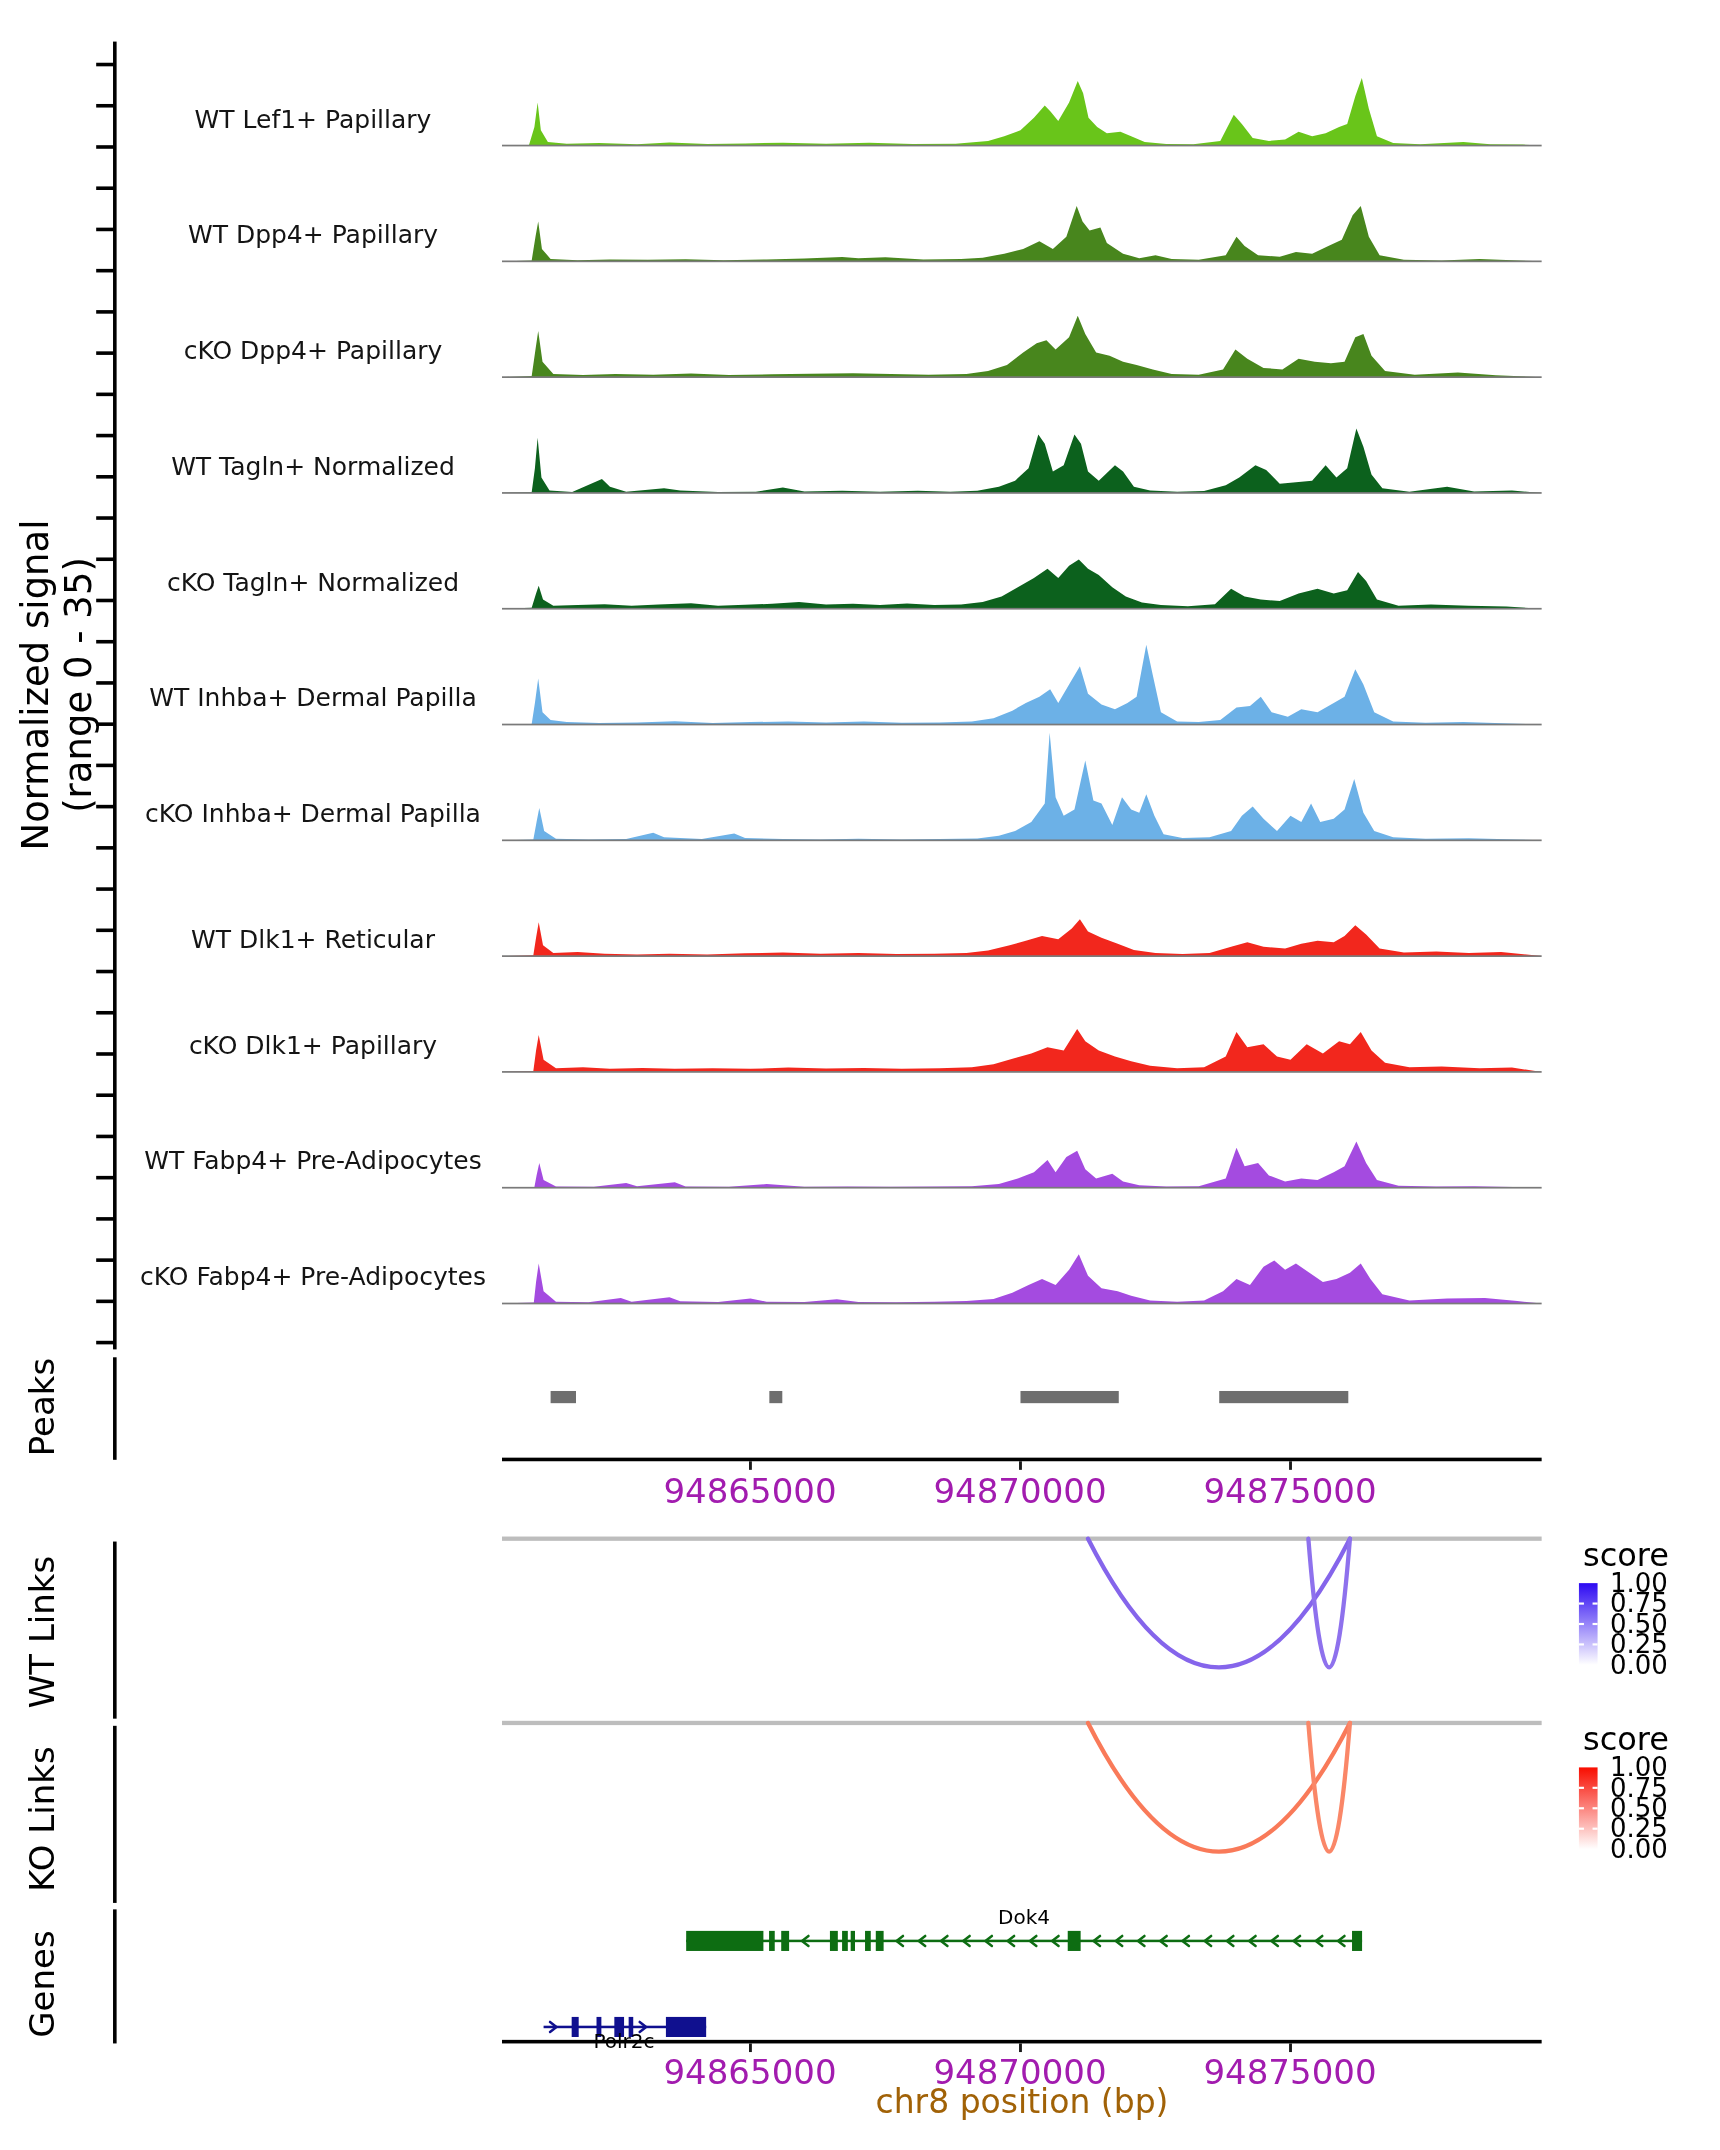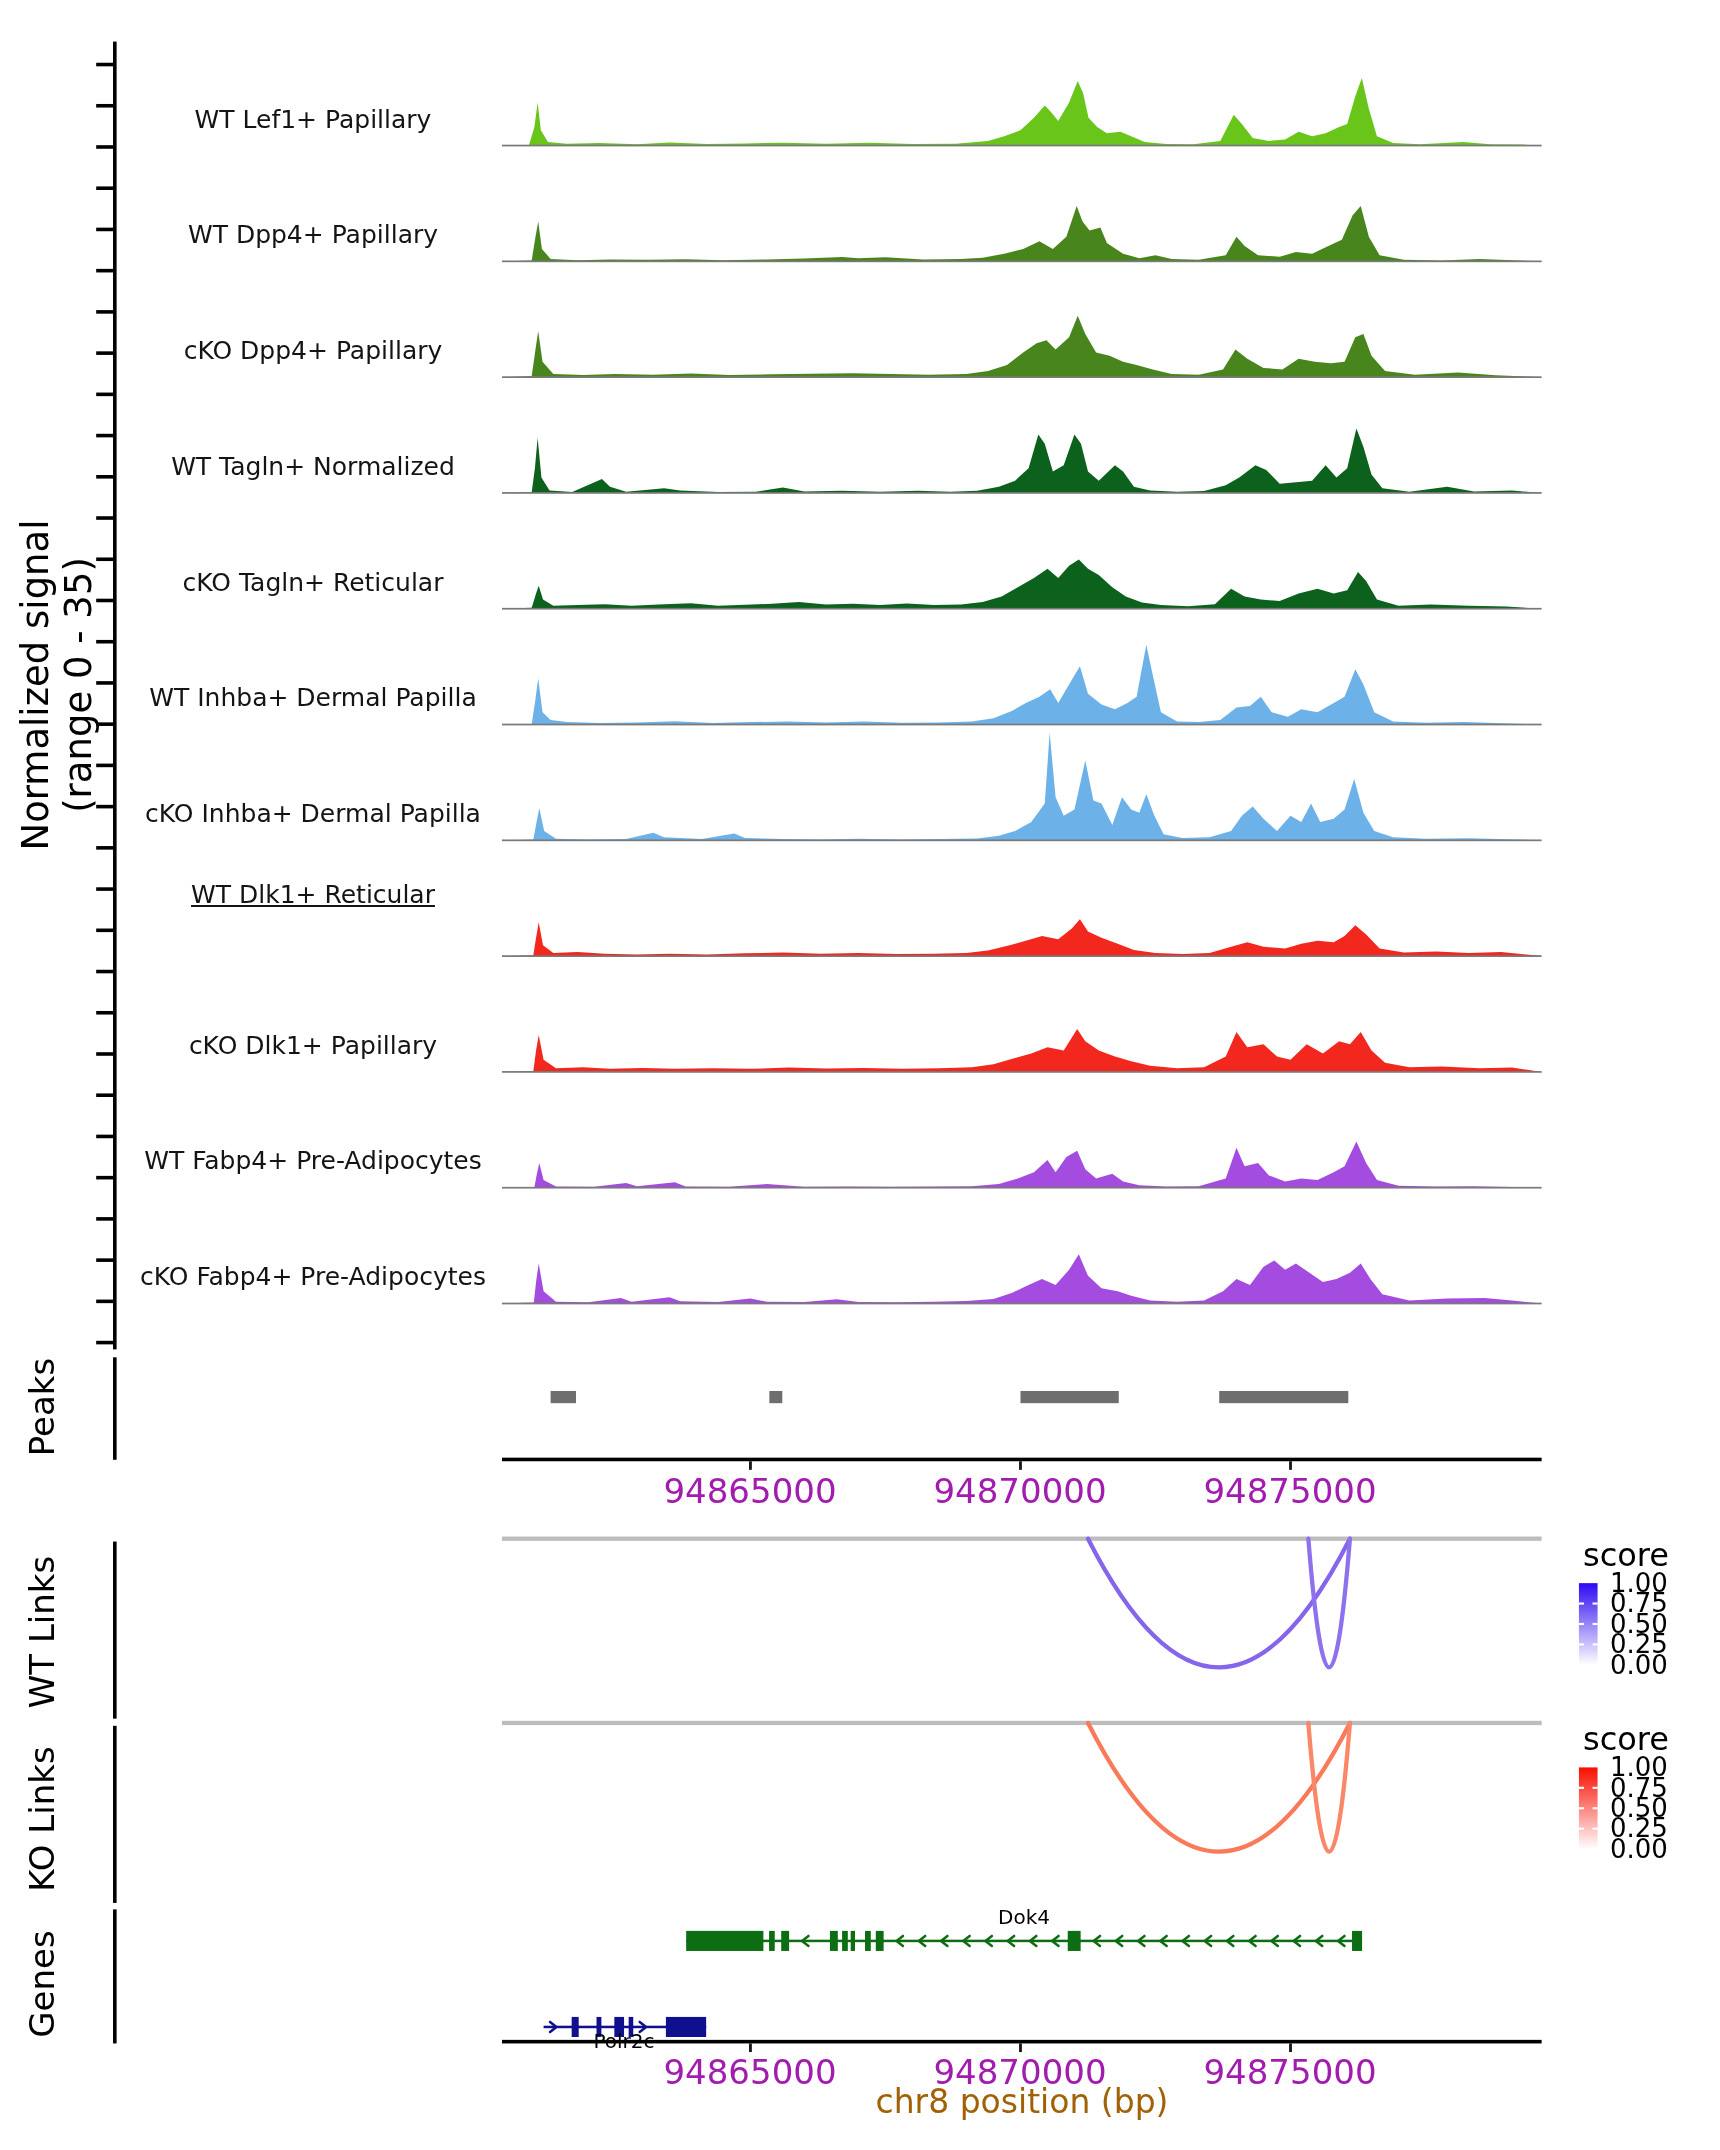--- a/index.html
+++ b/index.html
@@ -211,24 +211,24 @@
 
   <div class="abs rot ylab" style="left:57px;top:685px;">
     <div>Normalized signal</div>
     <div>(range 0 - 35)</div>
   </div>
 
   <div class="abs track-label" style="left:313px;top:105px;text-align:right;">WT Lef1+ Papillary</div>
   <div class="abs track-label" style="left:313px;top:220px;">WT Dpp4+ Papillary</div>
   <div class="abs track-label" style="left:313px;top:336px;">cKO Dpp4+ Papillary</div>
   <div class="abs track-label" style="left:313px;top:452px;">WT Tagln+ Normalized</div>
-  <div class="abs track-label" style="left:313px;top:568px;">cKO Tagln+ Reticular</div>
+  <div class="abs track-label" style="left:313px;top:568px;">cKO Tagln+ Normalized</div>
   <div class="abs track-label" style="left:313px;top:683px;">WT Inhba+ Dermal Papilla</div>
   <div class="abs track-label" style="left:313px;top:799px;">cKO Inhba+ Dermal Papilla</div>
-  <div class="abs track-label" style="left:313px;top:880px;text-decoration:underline;">WT Dlk1+ Reticular</div>
+  <div class="abs track-label" style="left:313px;top:925px;">WT Dlk1+ Reticular</div>
   <div class="abs track-label" style="left:313px;top:1031px;">cKO Dlk1+ Papillary</div>
   <div class="abs track-label" style="left:313px;top:1146px;">WT Fabp4+ Pre-Adipocytes</div>
   <div class="abs track-label" style="left:313px;top:1262px;">cKO Fabp4+ Pre-Adipocytes</div>
 
   <div class="abs rot panel-lab" style="left:42px;top:1407px;">Peaks</div>
   <div class="abs rot panel-lab" style="left:42px;top:1632px;">WT Links</div>
   <div class="abs rot panel-lab" style="left:42px;top:1819px;">KO Links</div>
   <div class="abs rot panel-lab" style="left:42px;top:1984px;">Genes</div>
 
   <div class="abs tick-lab" style="left:750px;top:1471px;">94865000</div>

